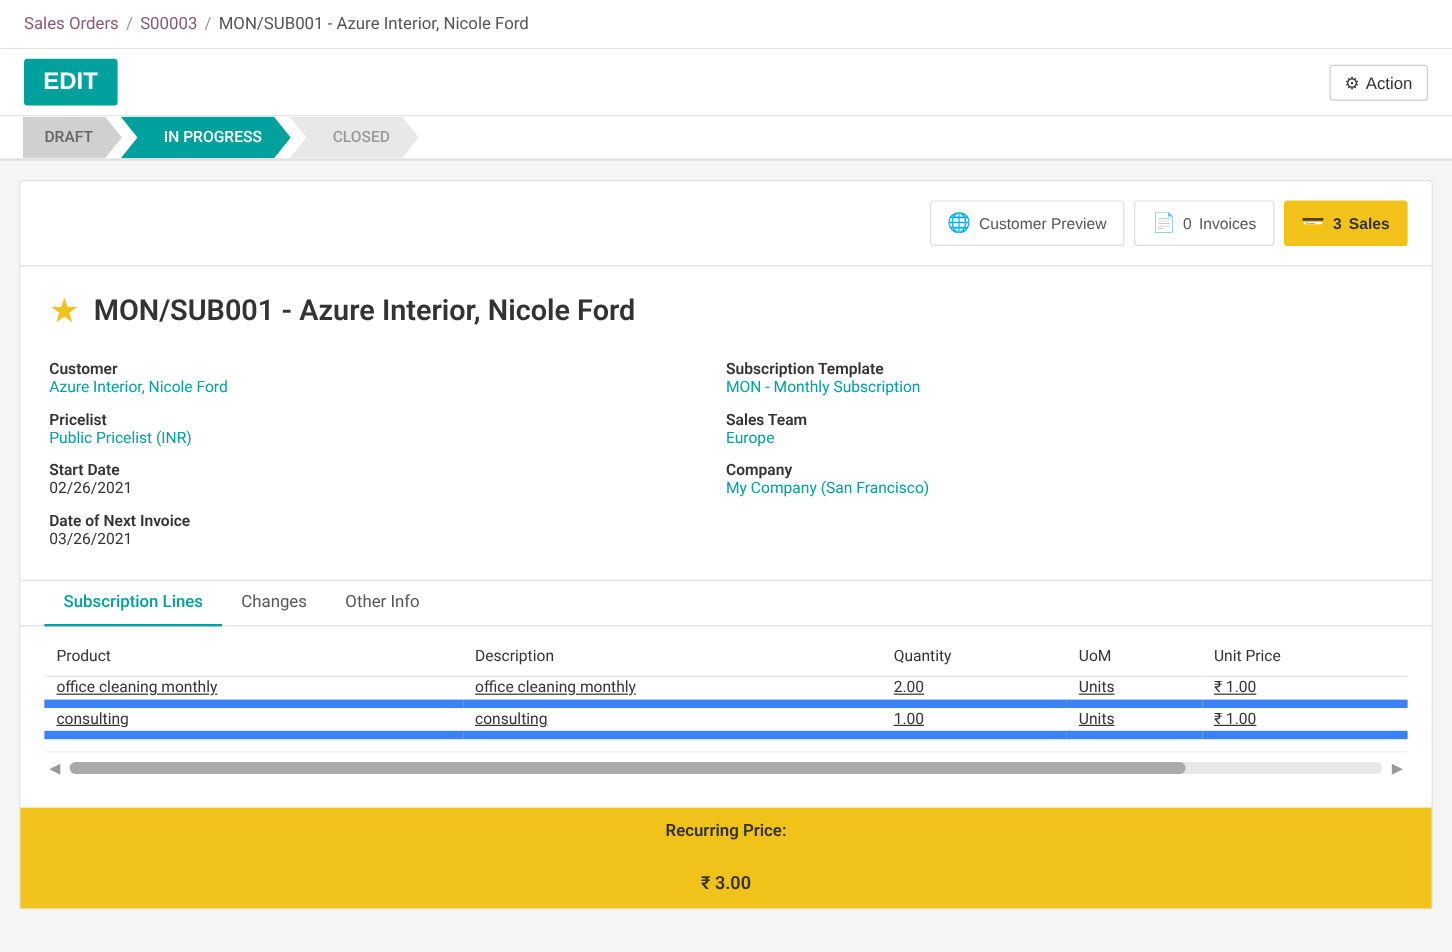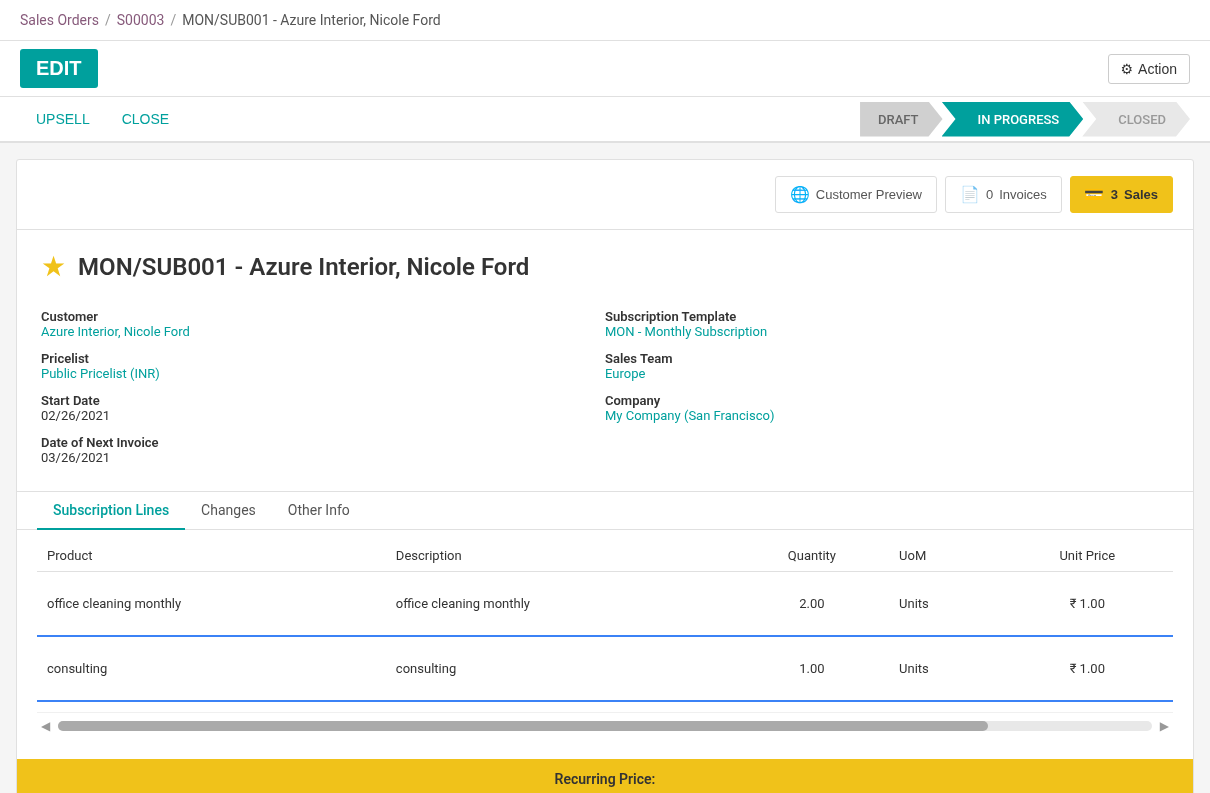--- a/index.html
+++ b/index.html
@@ -210,26 +210,27 @@
       margin-top: 10px;
     }
     th {
       text-align: left;
       padding: 8px 10px;
       font-weight: 400;
       color: #333;
       font-size: 13px;
       border-bottom: 1px solid #e0e0e0;
     }
-    th.right, td.right { text-align: center; }
+    th.right, td.right { text-align: left; }
     td {
-      padding: 24px 10px;
-      font-size: 13px;
-      color: #333;
-      border-bottom: 2px solid #3b82f6;
+      padding: 2px 10px;
+      font-size: 13px;
+      color: #333;
+      border-bottom: 7px solid #3b82f6;
+      text-decoration: underline;
     }
 
     .scrollbar-container {
       width: 100%;
       padding: 4px 0;
       display: flex;
       align-items: center;
       gap: 4px;
       border-top: 1px solid #f0f0f0;
       margin: 10px 0 0 0;
@@ -289,24 +290,20 @@
   <div class="top-bar-left">
     <button class="btn-edit">EDIT</button>
   </div>
   <button class="action-btn">
     <span class="gear-icon">⚙</span>
     <span>Action</span>
   </button>
 </div>
 
 <div class="status-bar">
-  <div class="status-bar-left">
-    <button class="status-link">UPSELL</button>
-    <button class="status-link">CLOSE</button>
-  </div>
   <div class="workflow-steps">
     <div class="step done">DRAFT</div>
     <div class="step active">IN PROGRESS</div>
     <div class="step">CLOSED</div>
   </div>
 </div>
 
 <div class="main-content">
 
   <div class="record-header">

